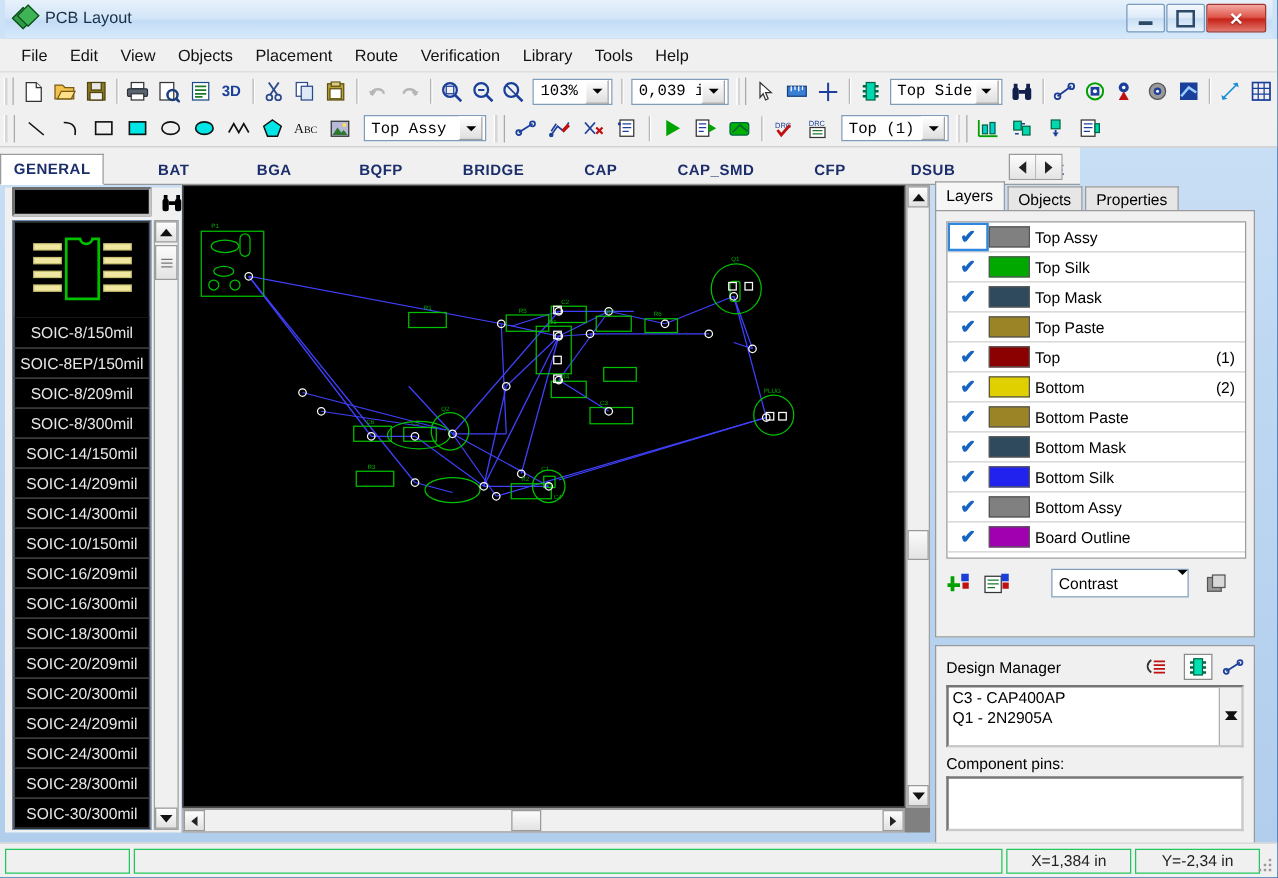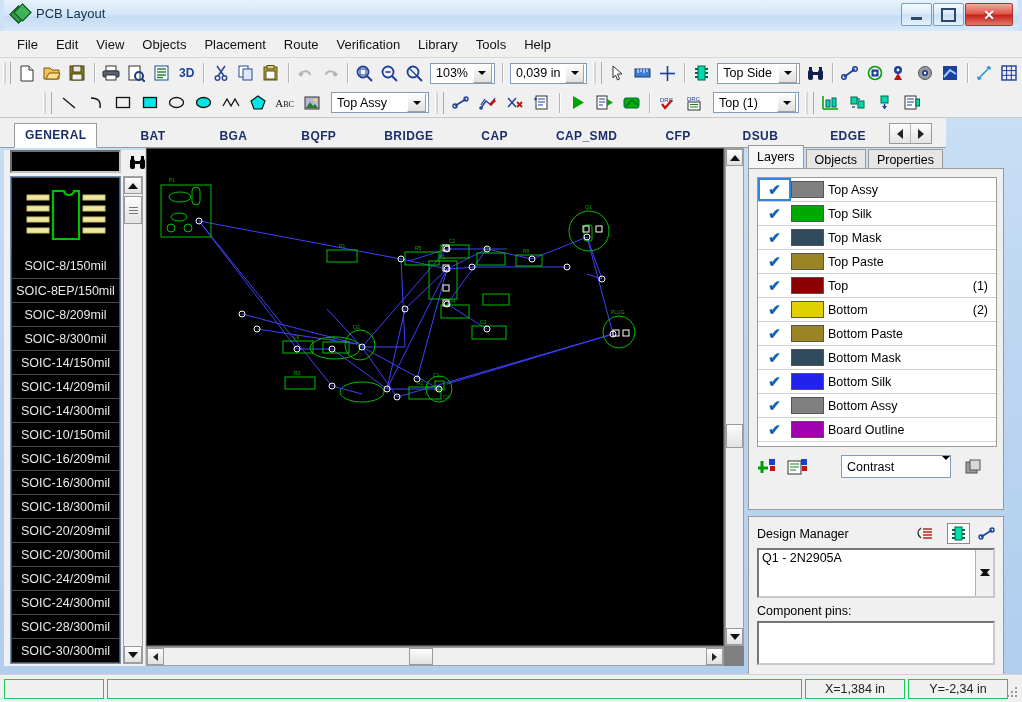--- a/index.html
+++ b/index.html
@@ -60,50 +60,50 @@
     font-size:13px; color:#111; padding:3px 9px; cursor:default; white-space:nowrap;
   }
 
   
   .toolbar {
     position:absolute; left:0; width:1022px; height:30px;
     background:#f0f0f0; box-sizing:border-box;
     display:flex; align-items:center;
   }
   .toolbar.tb1 { top:58px; }
-  .toolbar.tb2 { top:88px; border-bottom:1px solid #c8c8c8;padding-left:40px;}
+  .toolbar.tb2 { top:88px; border-bottom:1px solid #c8c8c8;}
   .grip {
     width:7px; height:22px; margin:0 3px;
     border-left:1px solid #fff; border-right:1px solid #a9a9a9;
     box-shadow: inset 2px 0 0 #d6d6d6;
   }
   .tbtn {
     width:25px; height:24px; margin:0 1px;
     display:flex; align-items:center; justify-content:center;
     border:1px solid transparent; box-sizing:border-box; position:relative;
   }
   .tsep { width:1px; height:20px; background:#b5b5b5; margin:0 4px;
           box-shadow:1px 0 0 #fdfdfd; }
   .combo {
     height:21px; border:1px solid #7f9db9; background:#fff;
     display:flex; align-items:center; margin:0 3px;
     font-size:12.5px; color:#000; box-sizing:border-box;
   }
-  .combo .cval { padding:0 5px; flex:1; white-space:nowrap; overflow:hidden; }
+  .combo .cval { padding:0 5px; flex:1; white-space:nowrap; overflow:hidden;font-family:Liberation Mono, monospace; }
   .combo .carrow {
     width:17px; height:17px; margin:1px 2px 1px 0;
     background: linear-gradient(180deg,#fdfdfd,#dfdfdf);
     border:1px solid #a0a0a0; border-top-color:#fff; border-left-color:#fff;
     display:flex; align-items:center; justify-content:center;
   }
   .carrow .tri { width:0;height:0;border-left:4px solid transparent;border-right:4px solid transparent;border-top:4px solid #000; }
 
   
   .tabstrip {
-    position:absolute; left:0; top:118px; width:946px; height:30px;
+    position:absolute; left:0; top:118px; width:864px; height:30px;
     background:#f0f0f0; box-sizing:border-box;
     display:flex; align-items:flex-end; border-bottom:1px solid #9a9a9a;
   }
   .lib-tab {
     font-size:12px; font-weight:bold; color:#1b2e6b; font-family:"Liberation Sans",sans-serif;
     padding:4px 10px 5px 10px; margin-right:2px; white-space:nowrap; letter-spacing:.4px;
     border:1px solid transparent; border-bottom:none; position:relative; top:1px;
   }
   .lib-tab.active {
     background:#fff; border:1px solid #9a9a9a; border-bottom:1px solid #fff;
@@ -1159,20 +1159,21 @@
         <span>
           <svg width="17" height="13" viewBox="0 0 17 13">
               <line x1="3" y1="10" x2="14" y2="3" stroke="#1b3f9a" stroke-width="1.5"></line>
               <circle cx="3" cy="10" r="2" fill="none" stroke="#1b3f9a" stroke-width="1.4"></circle>
               <circle cx="14" cy="3" r="2" fill="none" stroke="#1b3f9a" stroke-width="1.4"></circle>
             </svg>
         </span>
       </div>
 
       <div class="dm-list">
+        <div class="dm-item">C3 - CAP400AP</div>
         <div class="dm-item">Q1 - 2N2905A</div>
         <div class="dm-sb">
           <div style="padding-top:3px"><i class="tri-up"></i></div>
           <div style="padding-bottom:3px"><i class="tri-dn"></i></div>
         </div>
       </div>
 
       <div class="dm-cp-label">Component pins:</div>
       <div class="dm-cp-box"></div>
     </div>

